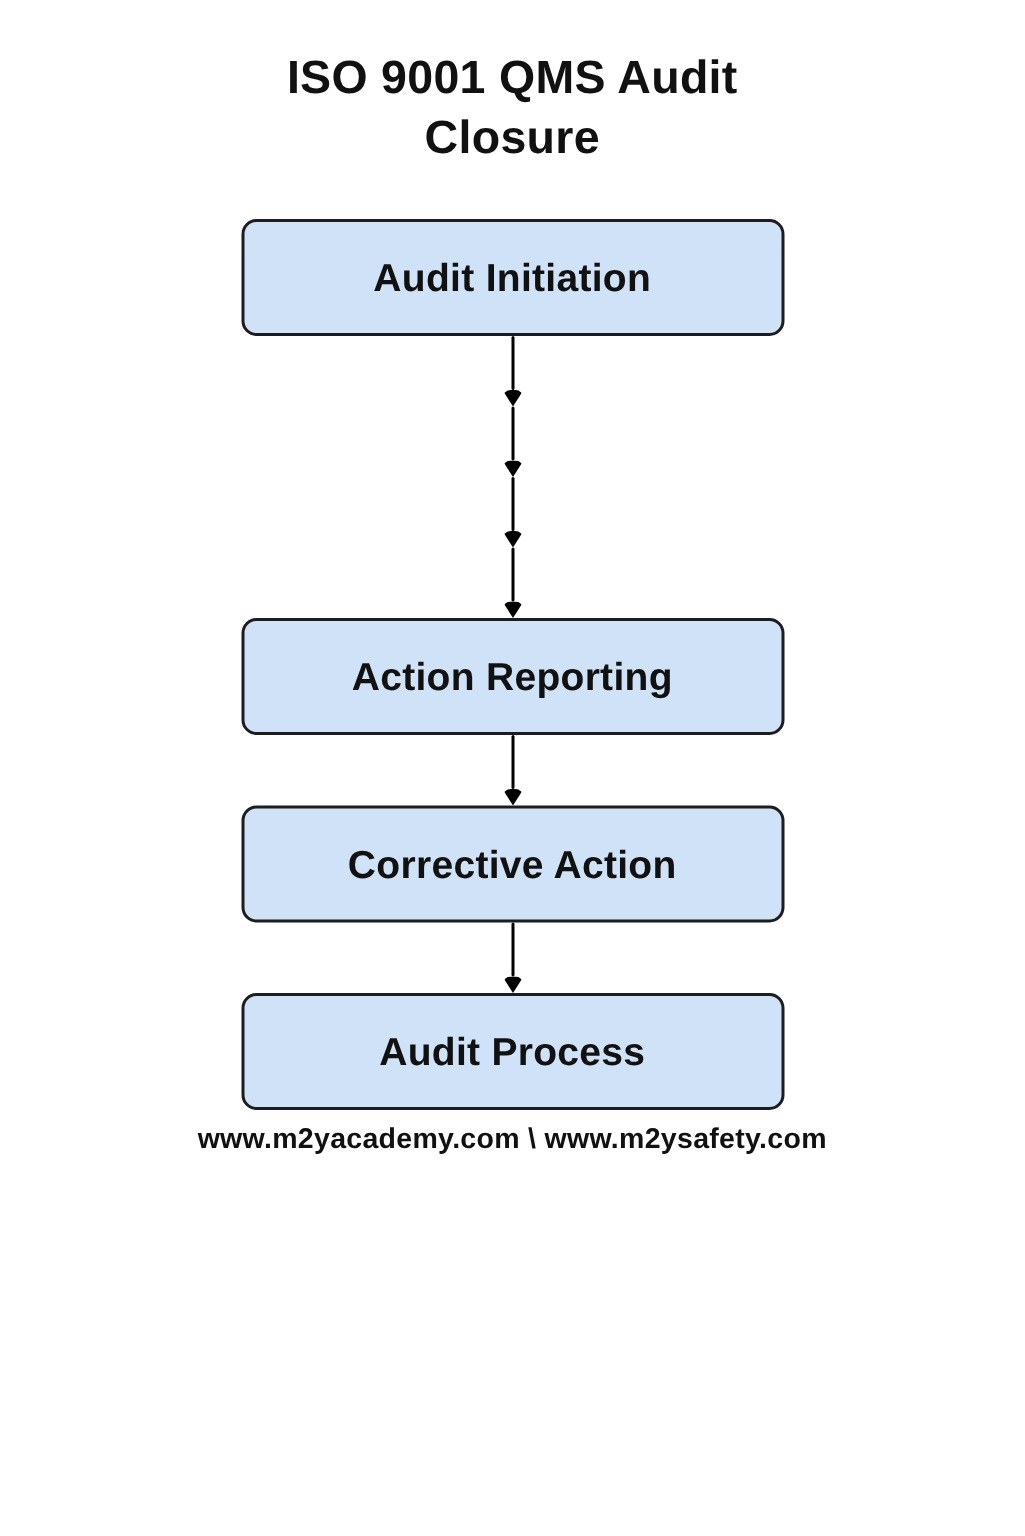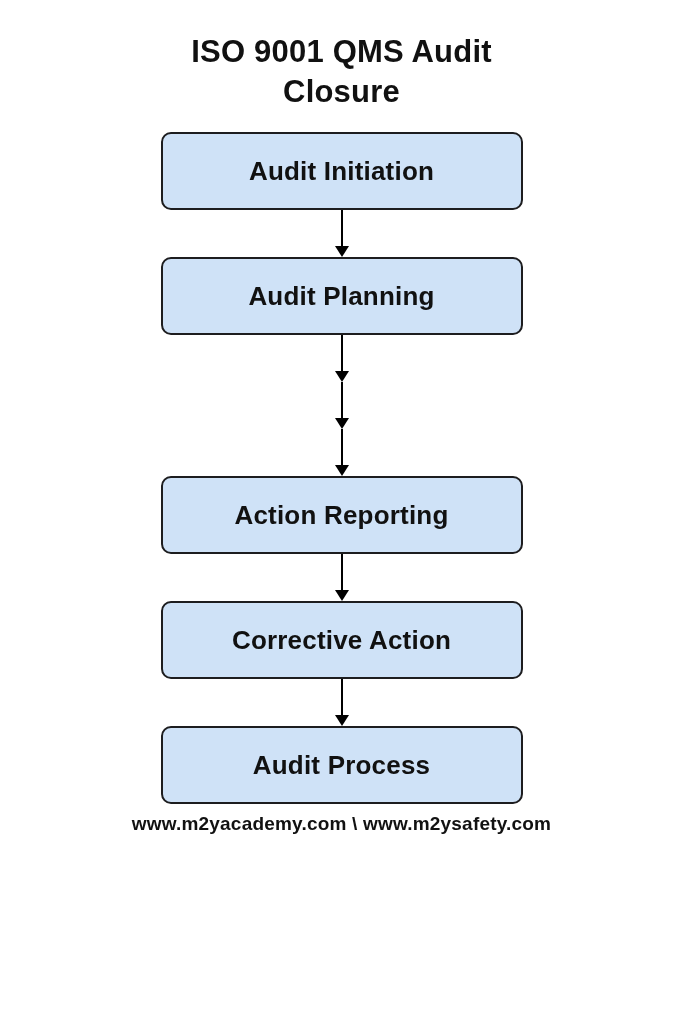--- a/index.html
+++ b/index.html
@@ -2,21 +2,21 @@
 <html style="--bg: #ffffff; --box-fill: #cfe2f7; --box-border: #1d1d1f; --arrow: #000000; --text: #111111;"><head>
 <meta charset="utf-8">
 <style>
   :root {
     --bg: #ffffff;
     --box-fill: #cfe2f7;
     --box-border: #1d1d1f;
     --arrow: #000000;
     --text: #111111;
   }
-  * { margin: 0; padding: 0; box-sizing: border-box; }
+  * { margin: 0; padding: 0; box-sizing: border-box; border-radius: 11px; }
   html, body {
     width: 683px;
     height: 1024px;
     background: var(--bg);
     font-family: "Liberation Sans", sans-serif;
     overflow: hidden;
   }
   .canvas {
     width: 683px;
     height: 1024px;
@@ -29,21 +29,21 @@
     margin-top: 32px;
     text-align: center;
     font-size: 31px;
     line-height: 1.28;
     font-weight: 700;
     color: var(--text);
     letter-spacing: 0.2px;
   }
   .title .title-line { display: block; }
   .flow {
-    margin-top: 21px;
+    margin-top: 35px;
     display: flex;
     flex-direction: column;
     align-items: center;
   }
   .step-box {
     width: 362px;
     height: 78px;
     background: var(--box-fill);
     border: 2px solid var(--box-border);
     border-radius: 10px;
@@ -97,23 +97,20 @@
 
     <div class="step-box">
       <span>Audit Initiation</span>
     </div>
 
     <div class="connector">
       <div class="line"></div>
       <div class="head"></div>
     </div>
 
-    <div class="step-box">
-      <span>Audit Planning</span>
-    </div>
 
     <div class="connector">
       <div class="line"></div>
       <div class="head"></div>
     </div>
 
 
     <div class="connector">
       <div class="line"></div>
       <div class="head"></div>

